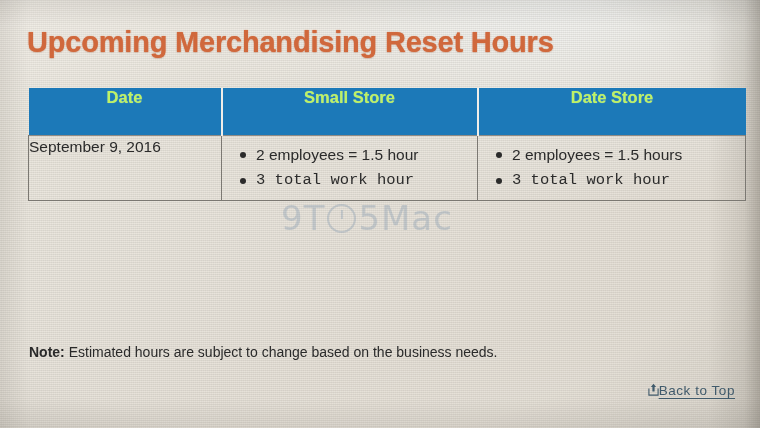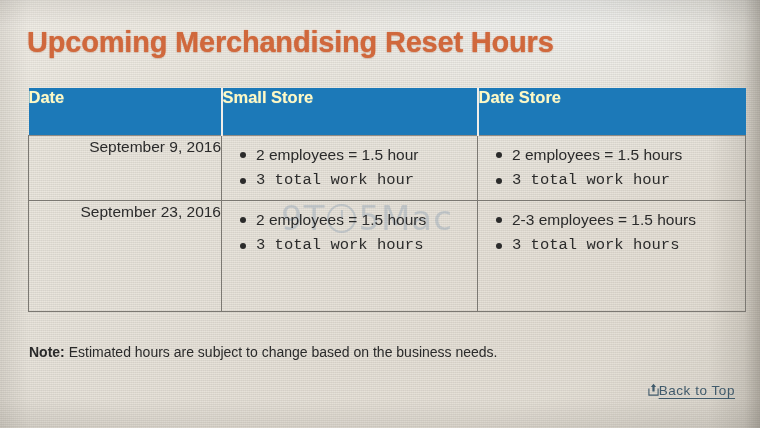--- a/index.html
+++ b/index.html
@@ -89,44 +89,43 @@
     table-layout: fixed;
   }
   #reset-table th,
   #reset-table td {
     vertical-align: top;
     padding: 0;
   }
 
   thead th {
     background: #1c79b8;
-    color: #fef9c3;
+    color: #bef264;
     font-size: 16.5px;
     font-weight: bold;
     height: 47px;
-    text-align: left;
+    text-align: center;
     padding: 0 0 0 14px;
     border-right: 2px solid #f0eee9;
     text-shadow: 0 0 1px rgba(255,255,255,0.45);
   }
   thead th:last-child { border-right: none; }
 
   tbody td {
     border: 1px solid #7b7872;
     border-top: none;
     color: #2b2b2b;
     font-size: 15.5px;
     line-height: 1.38;
     background: transparent;
   }
   tbody tr:first-child td { border-top: 1px solid #8e8b85; }
 
   td.date-cell {
     padding: 13px 8px 13px 14px;
-    text-align: right;
   }
   td.items-cell {
     padding: 11px 10px 13px 6px;
   }
 
   ul.bullets {
     margin: 8px;
     padding: 0 0 0 26px;
     list-style: none;
   }
@@ -255,35 +254,20 @@
             </ul>
           </td>
           <td class="items-cell">
             <ul class="bullets">
               <li>2 employees = 1.5 hours</li>
               <li>3 total work hour</li>
             </ul>
           </td>
         </tr>
 
-        <tr>
-          <td class="date-cell" style="height:110px">September 23, 2016</td>
-          <td class="items-cell">
-            <ul class="bullets">
-              <li>2 employees = 1.5 hours</li>
-              <li>3 total work hours</li>
-            </ul>
-          </td>
-          <td class="items-cell">
-            <ul class="bullets">
-              <li>2-3 employees = 1.5 hours</li>
-              <li>3 total work hours</li>
-            </ul>
-          </td>
-        </tr>
 
       </tbody>
     </table>
 
     <div id="note-line">
       <span class="note-label">Note:</span><span> Estimated hours are subject to change based on the business needs.</span>
     </div>
 
     <a id="back-to-top" href="#">
       <span>

